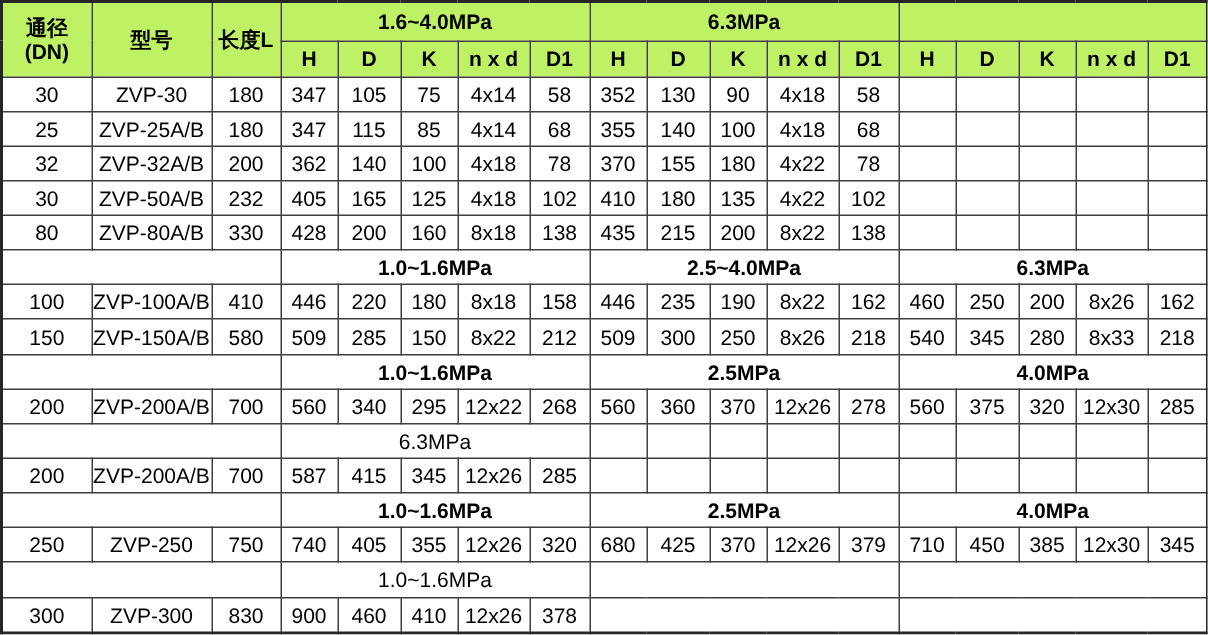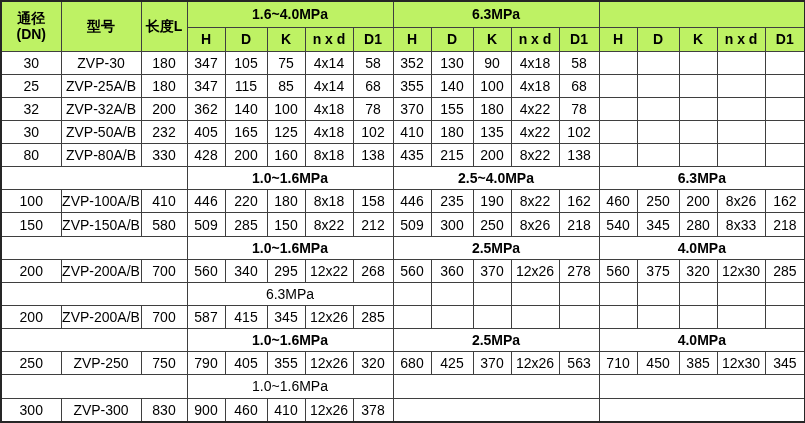--- a/index.html
+++ b/index.html
@@ -278,30 +278,30 @@
         <tr>
           <td colspan="3" class=""></td>
           <td colspan="5" class="b">1.0~1.6MPa</td>
           <td colspan="5" class="b">2.5MPa</td>
           <td colspan="5" class="b">4.0MPa</td>
         </tr>
         <tr>
           <td class="">250</td>
           <td class="">ZVP-250</td>
           <td class="">750</td>
-          <td class="">790</td>
+          <td class="">740</td>
           <td class="">405</td>
           <td class="">355</td>
           <td class="">12x26</td>
           <td class="">320</td>
           <td class="">680</td>
           <td class="">425</td>
           <td class="">370</td>
           <td class="">12x26</td>
-          <td class="">563</td>
+          <td class="">379</td>
           <td class="">710</td>
           <td class="">450</td>
           <td class="">385</td>
           <td class="">12x30</td>
           <td class="">345</td>
         </tr>
         <tr>
           <td colspan="3" class=""></td>
           <td colspan="5" class="">1.0~1.6MPa</td>
           <td colspan="5" class=""></td>

